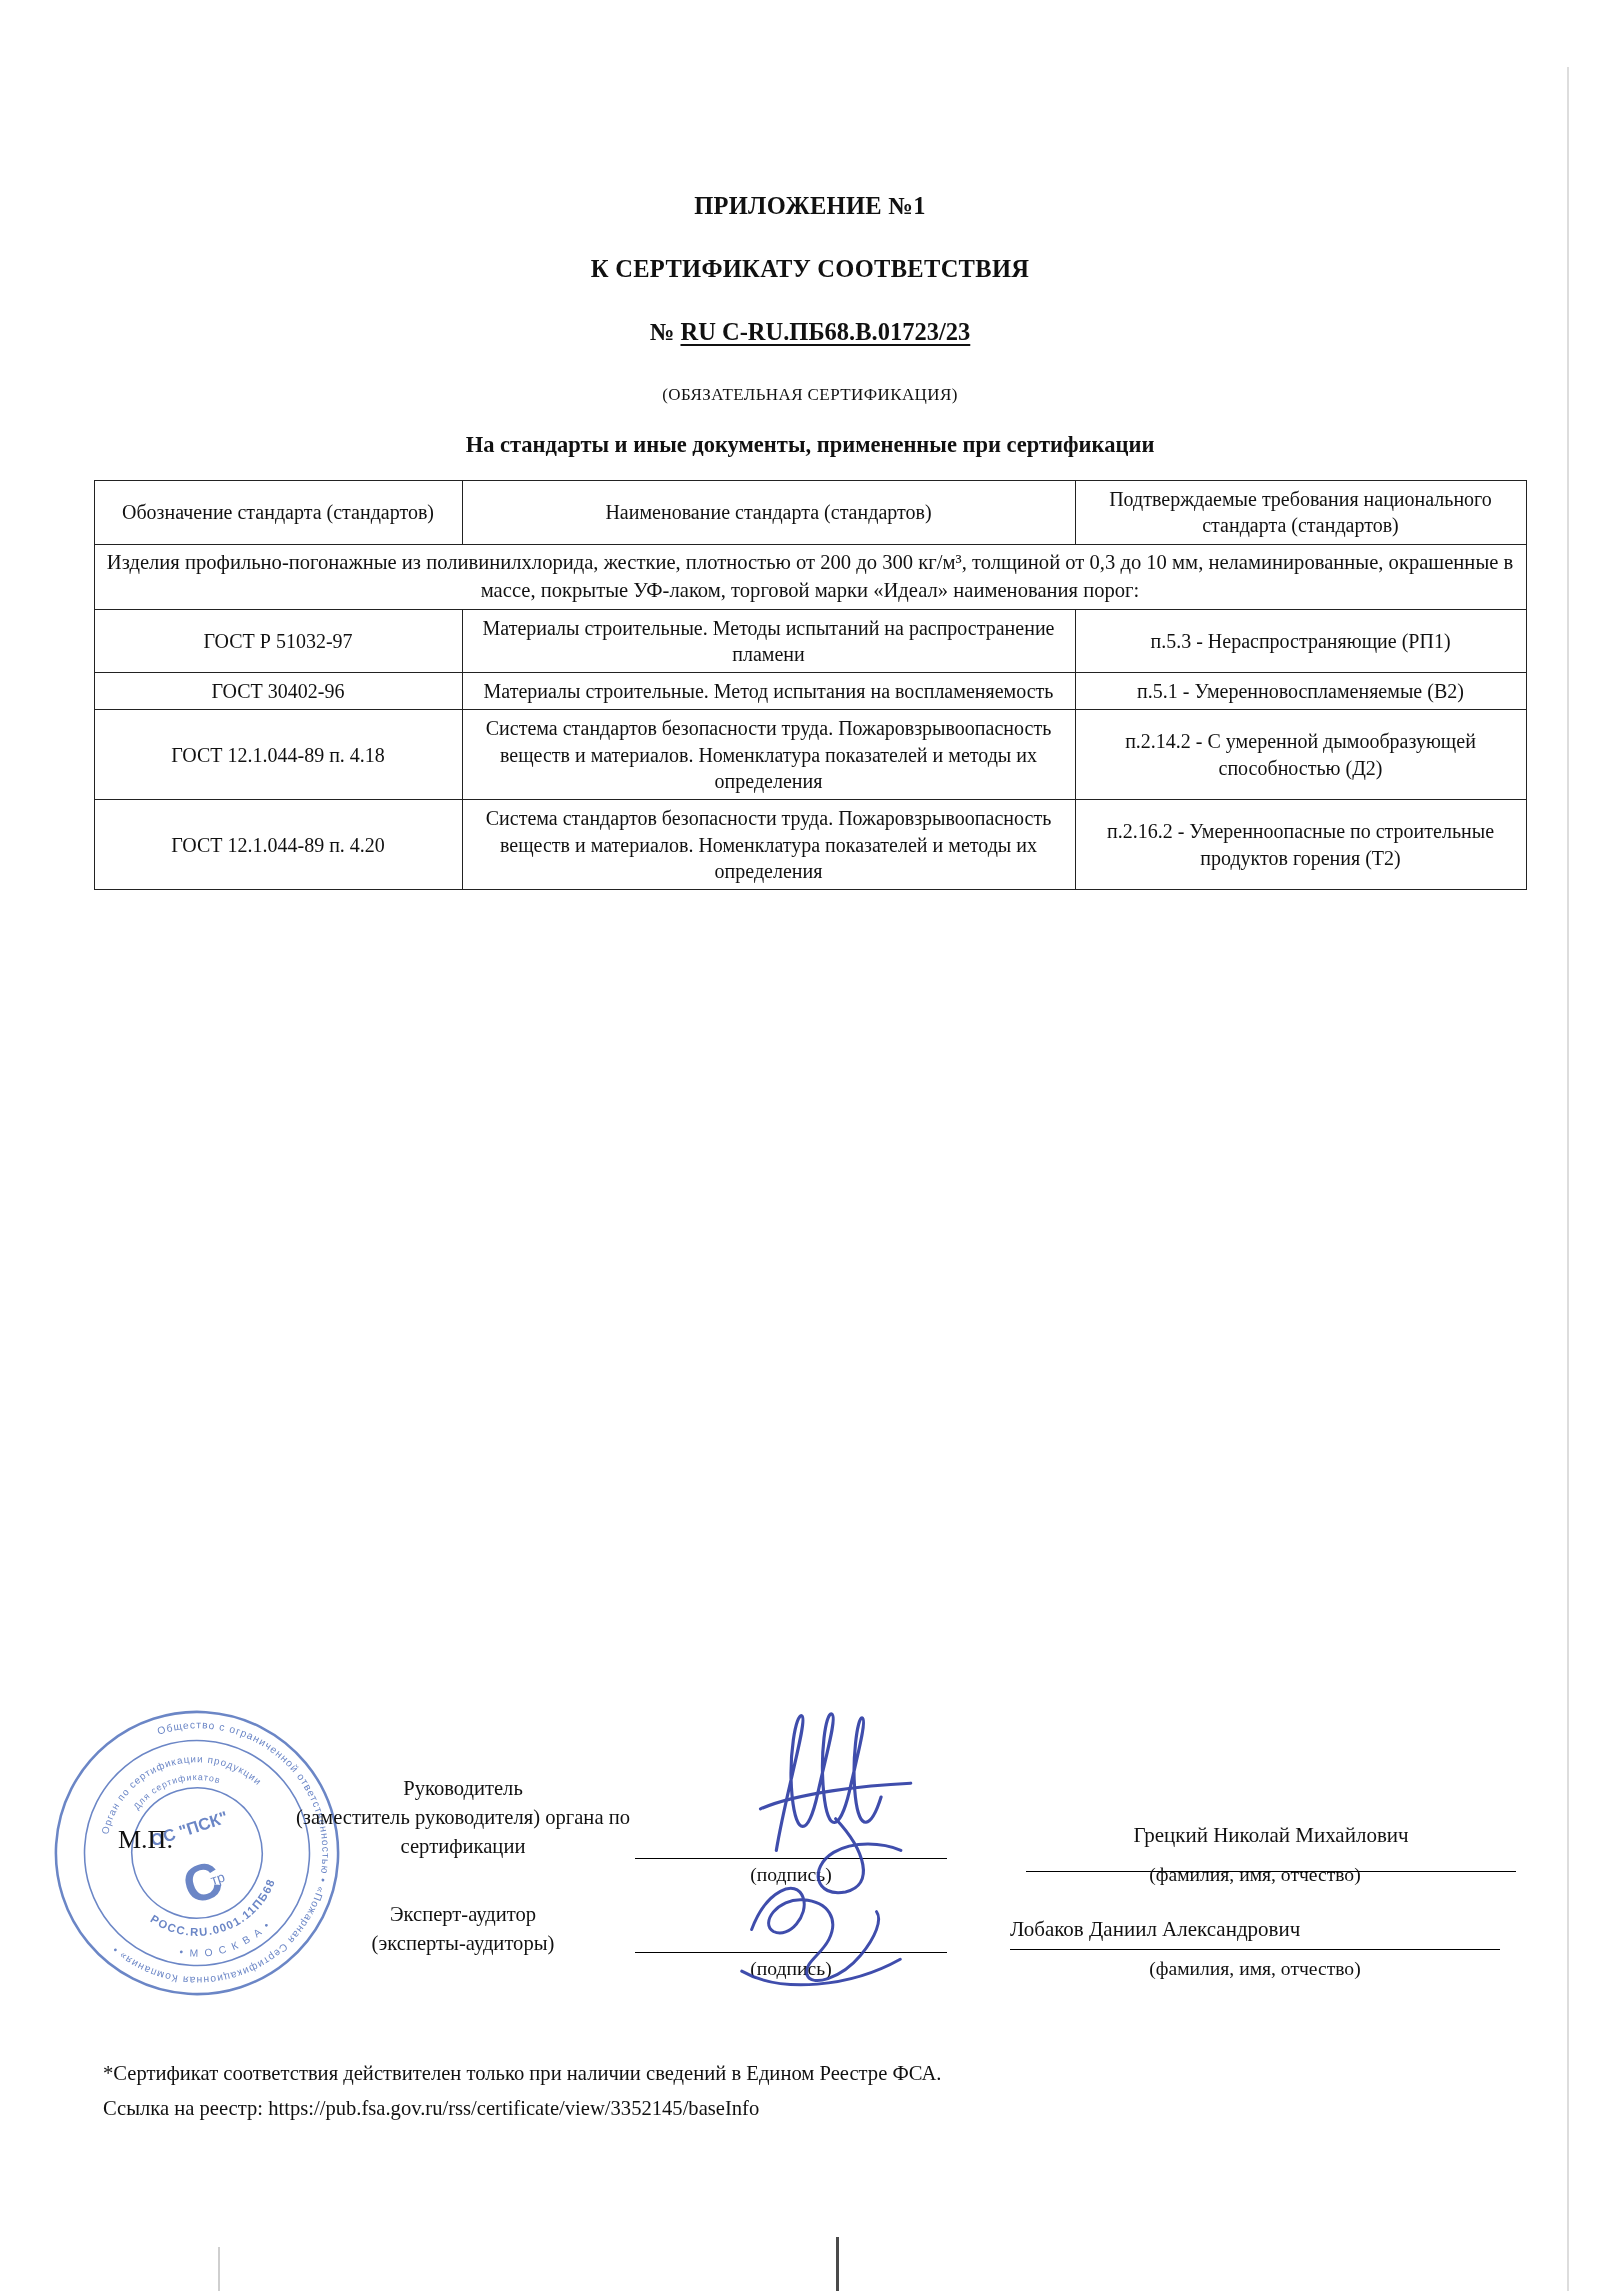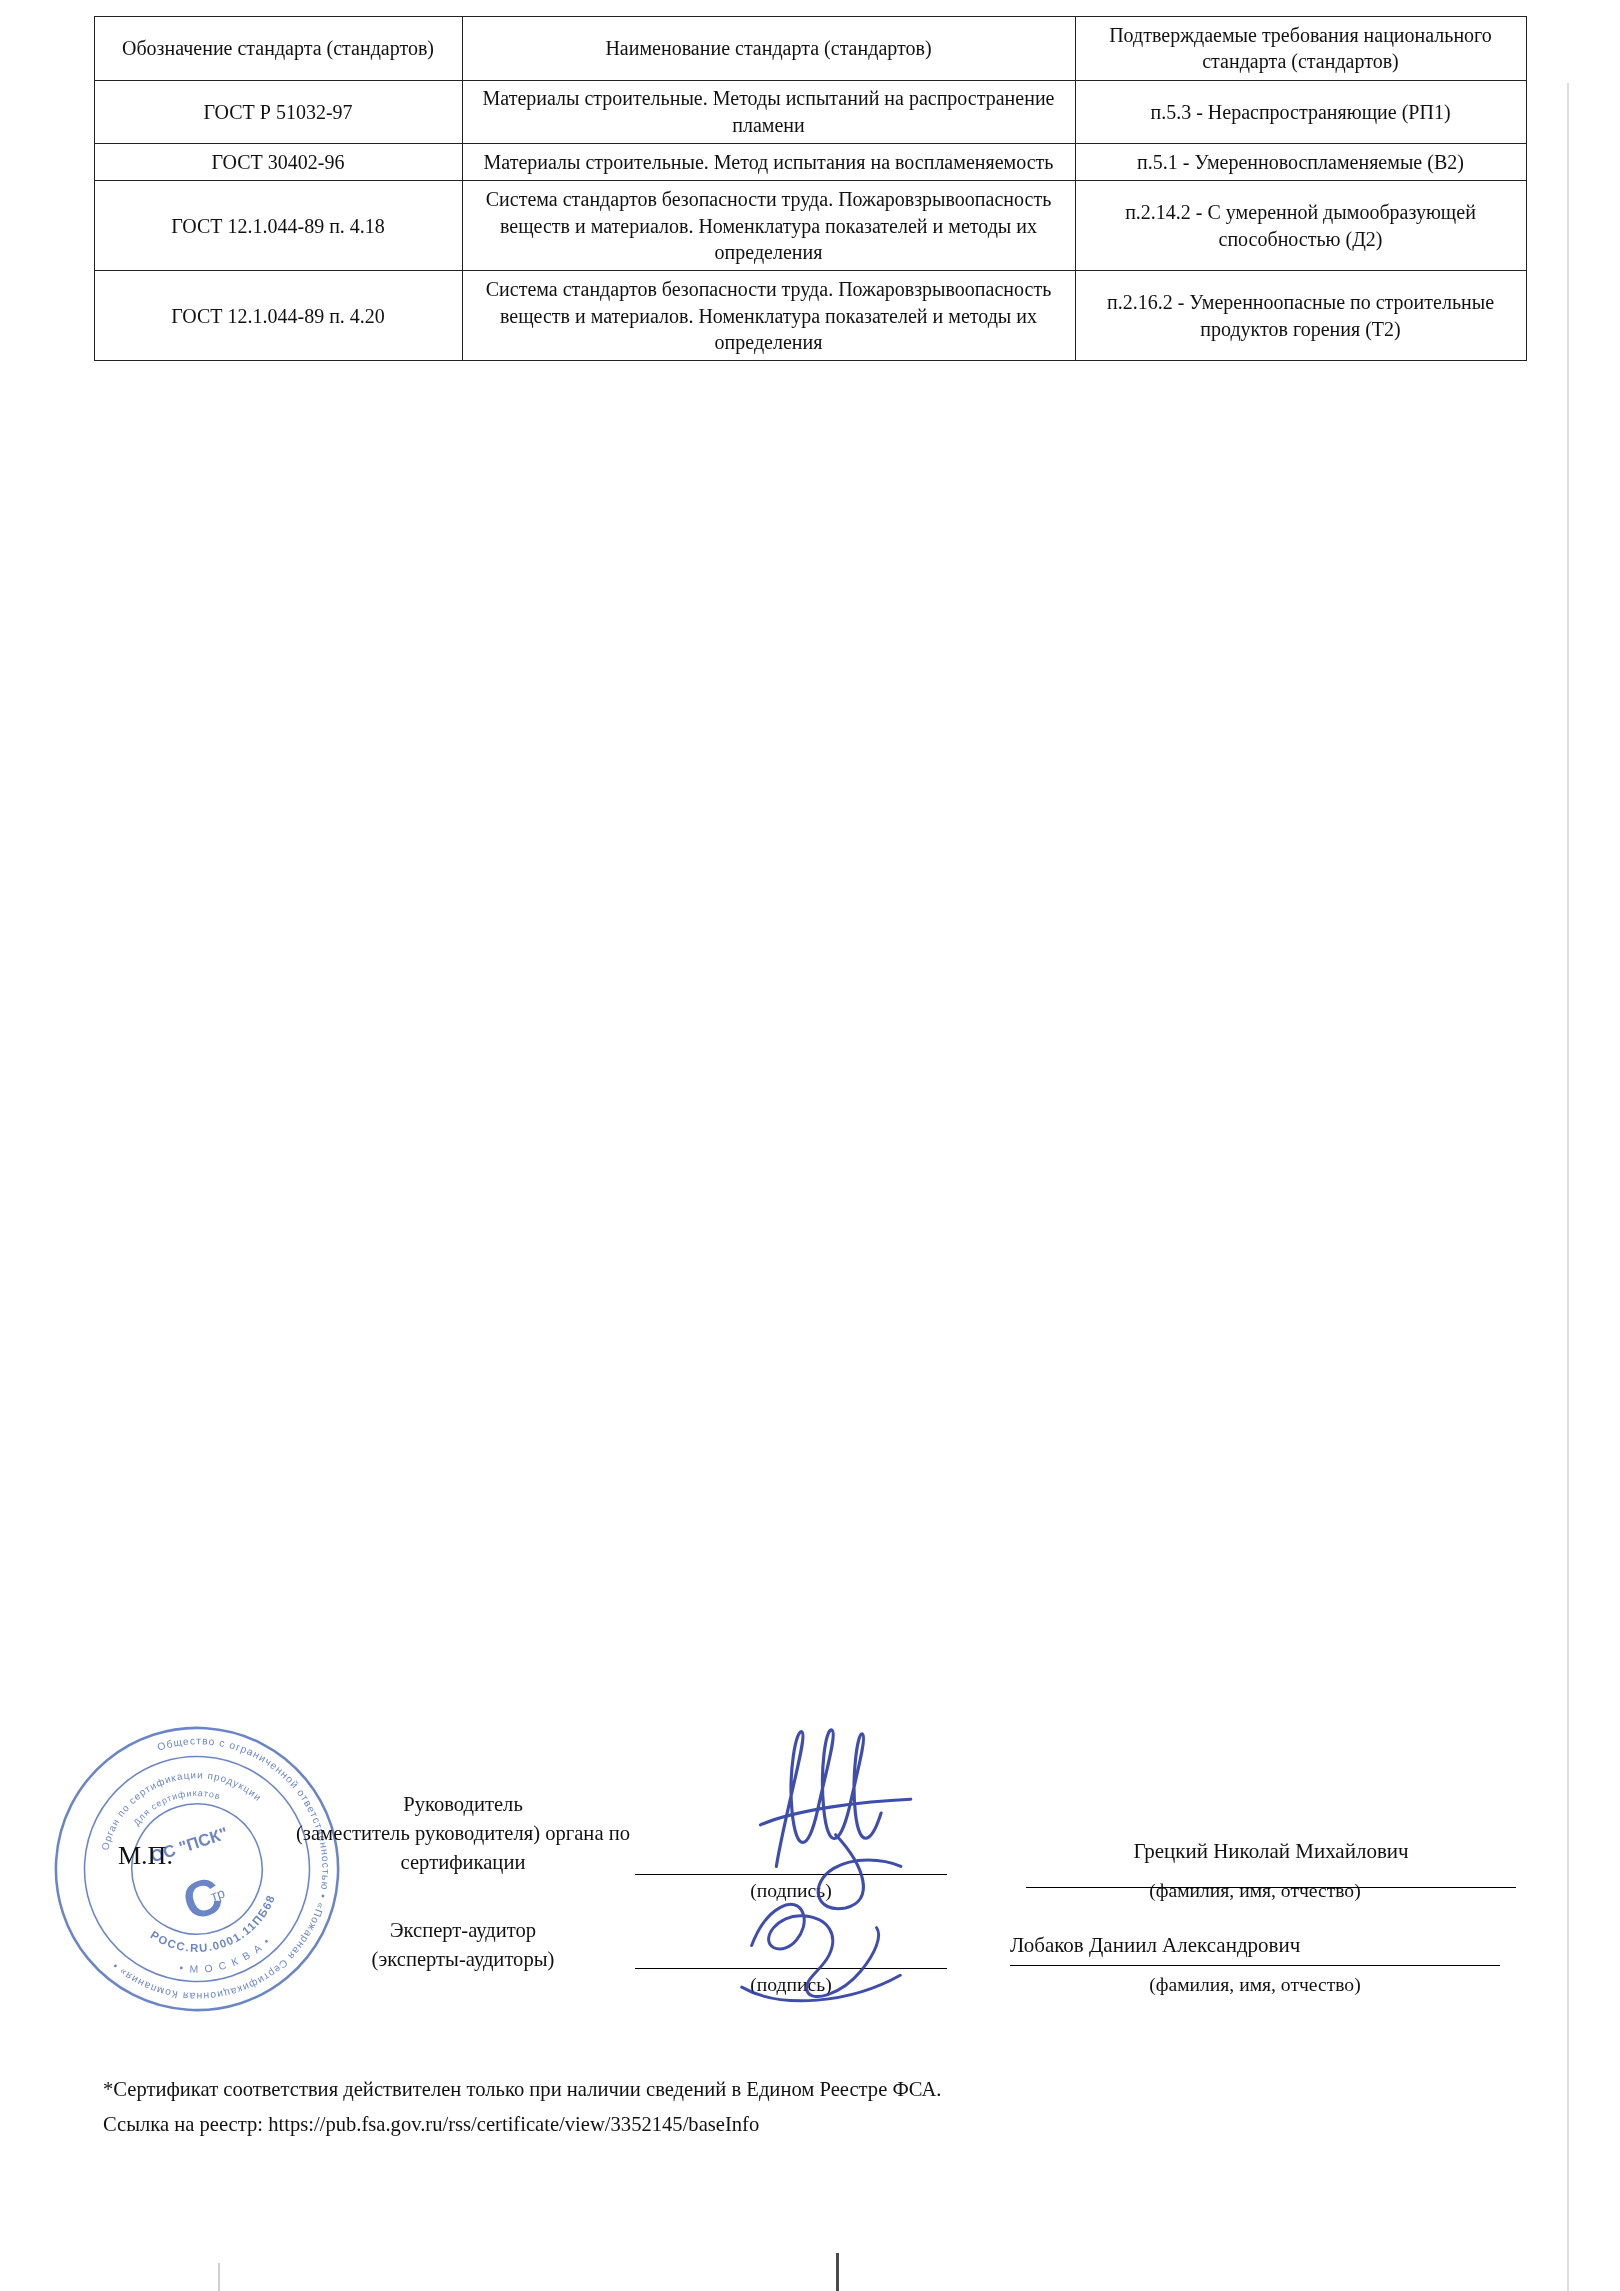--- a/index.html
+++ b/index.html
@@ -56,32 +56,42 @@
   
   .scanline-right{left:1567px;top:67px;width:2px;height:2225px;background:#d2d2d2;opacity:.75;}
   .scanmark-bottom{left:836px;top:2237px;width:2.9px;height:55px;background:#4a4a4a;}
   .scanmark-bottom-left{left:218px;top:2247px;width:2px;height:45px;background:#cfcfcf;}
 </style>
 </head>
 <body>
 
 <div class="page">
 
+  <div class="headings">
+    <div class="t-main">ПРИЛОЖЕНИЕ №1</div>
+    <div class="t-main">К СЕРТИФИКАТУ СООТВЕТСТВИЯ</div>
+    <div class="t-cert"><span>№ </span><span class="num">RU С-RU.ПБ68.В.01723/23</span></div>
+    <div class="t-sub">(ОБЯЗАТЕЛЬНАЯ СЕРТИФИКАЦИЯ)</div>
+    <div class="t-caption">На стандарты и иные документы, примененные при сертификации</div>
+  </div>
 
   <table class="std">
     <colgroup>
       <col class="col-std">
         <col class="col-name">
         <col class="col-req">
     </colgroup>
     <tbody>
         <tr>
       <th>Обозначение стандарта (стандартов)</th>
       <th>Наименование стандарта (стандартов)</th>
       <th>Подтверждаемые требования национального стандарта (стандартов)</th>
+    </tr>
+    <tr>
+      <td class="product" colspan="3">Изделия профильно-погонажные из поливинилхлорида, жесткие, плотностью от 200 до 300 кг/м³, толщиной от 0,3 до 10 мм, неламинированные, окрашенные в массе, покрытые УФ-лаком, торговой марки «Идеал» наименования порог:</td>
     </tr>
     <tr>
       <td>ГОСТ Р 51032-97</td>
       <td>Материалы строительные. Методы испытаний на распространение пламени</td>
       <td>п.5.3 - Нераспространяющие (РП1)</td>
     </tr>
     <tr>
       <td>ГОСТ 30402-96</td>
       <td>Материалы строительные. Метод испытания на воспламеняемость</td>
       <td>п.5.1 - Умеренновоспламеняемые (В2)</td>

